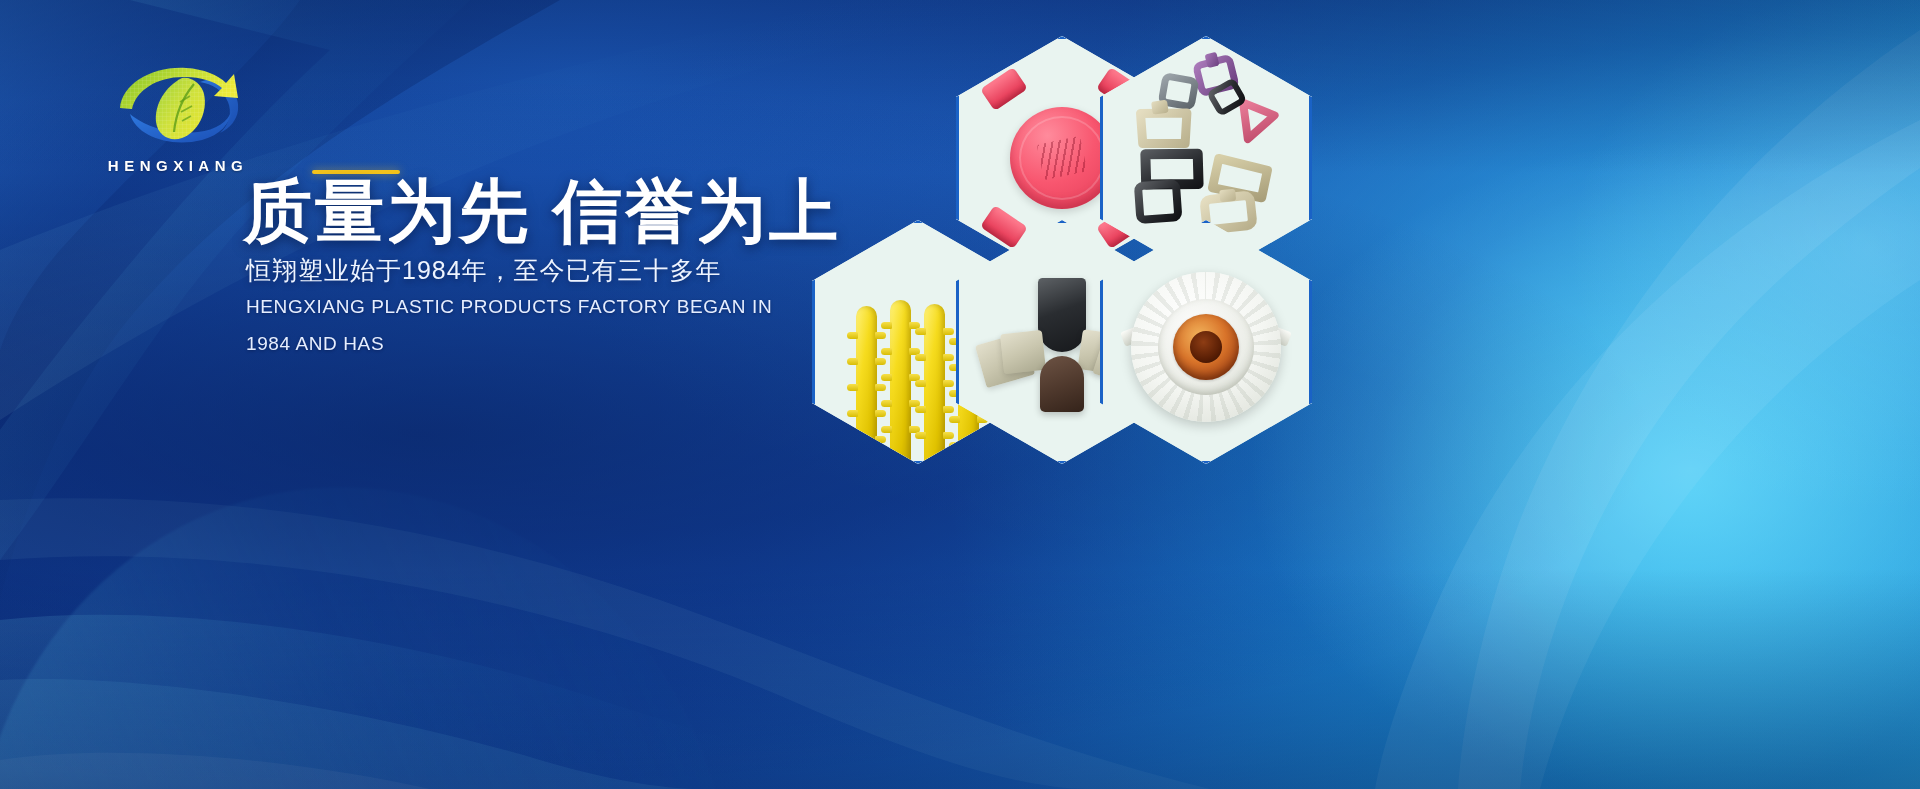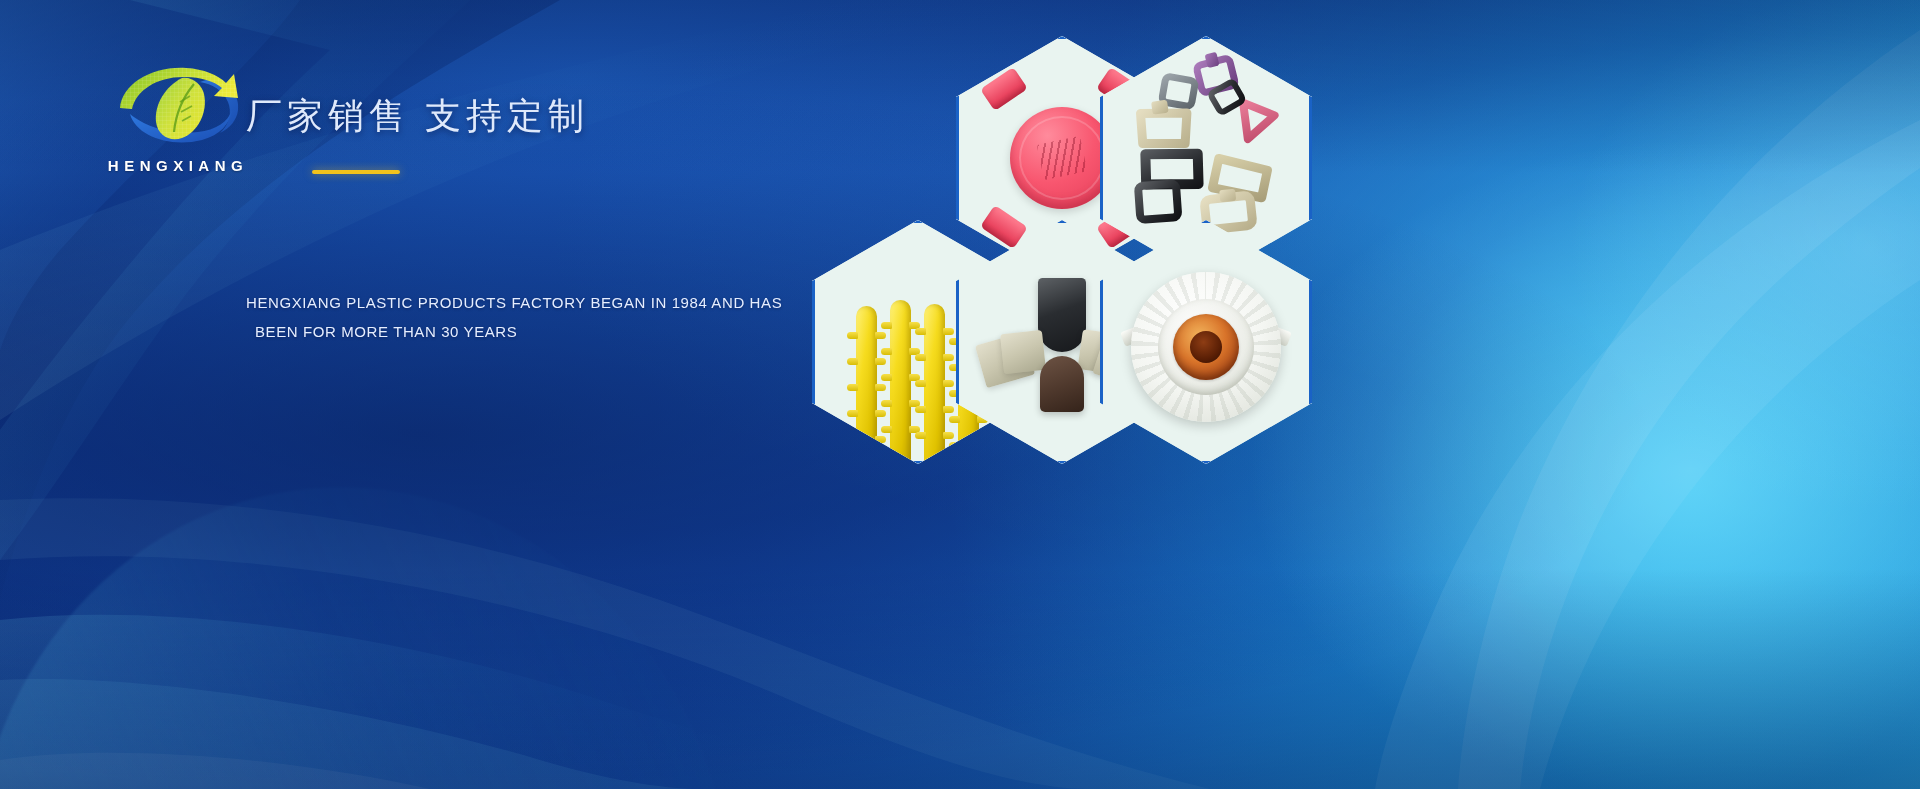--- a/index.html
+++ b/index.html
@@ -93,21 +93,21 @@
   .sub-cn {
     position:absolute; left:246px; top:254px;
     font-size:25px; color:#eef4ff; letter-spacing:1px;
     white-space:nowrap; font-weight:400;
     text-shadow:0 2px 6px rgba(0,10,45,0.45);
   }
   
   .sub-en {
     position:absolute; left:246px; top:288px;
     width:560px;
-    font-size:15px; color:#e6eeff; letter-spacing:0.6px;
+    font-size:19px; color:#e6eeff; letter-spacing:0.6px;
     line-height:1.95; font-weight:300;
     text-shadow:0 1px 3px rgba(0,10,45,0.4);
   }
   .sub-en .l2 { display:block; padding-left:9px; }
 
   
   .hexes { position:absolute; left:800px; top:34px; width:520px; height:360px; }
   .hex {
     position:absolute;
     width:212px; height:244px;
@@ -328,28 +328,30 @@
                    C124,33 114,24 104,26 Z" fill="url(#leafg)"></path>
           <path d="M104,26 C88,34 76,52 78,70 C80,84 92,90 104,86 C120,80 130,60 126,42
                    C124,33 114,24 104,26 Z" fill="url(#mesh)" opacity="0.5"></path>
           <path d="M116,32 C106,44 98,60 96,80" stroke="#5d9e18" stroke-width="2.2" fill="none" opacity="0.8"></path>
           <path d="M112,44 L102,50 M114,54 L103,60 M113,64 L104,69" stroke="#5d9e18" stroke-width="1.8" opacity="0.7"></path>
         </svg>
       </div>
       <div class="logo-en">HENGXIANG</div>
     </div>
 
-    <div class="eyebrow">厂家销售  支持定制</div>
     <div class="divider"></div>
 
-
+    <div class="headline">
+      <span>质量为先</span><span class="gap"></span><span>信誉为上</span>
+    </div>
+
+    <div class="sub-cn">恒翔塑业始于1984年，至今已有三十多年</div>
 
     <div class="sub-en">
       <span class="l1">HENGXIANG PLASTIC PRODUCTS FACTORY BEGAN IN 1984 AND HAS</span>
-      <span class="l2">BEEN FOR MORE THAN 30 YEARS</span>
     </div>
 
     <div class="hexes">
 
       <div class="hex hex-topmid">
         <div class="p-bg"></div>
         <div class="photo">
           <div class="jb-stub jb-s1"></div>
           <div class="jb-stub jb-s2"></div>
           <div class="jb-stub jb-s3"></div>

